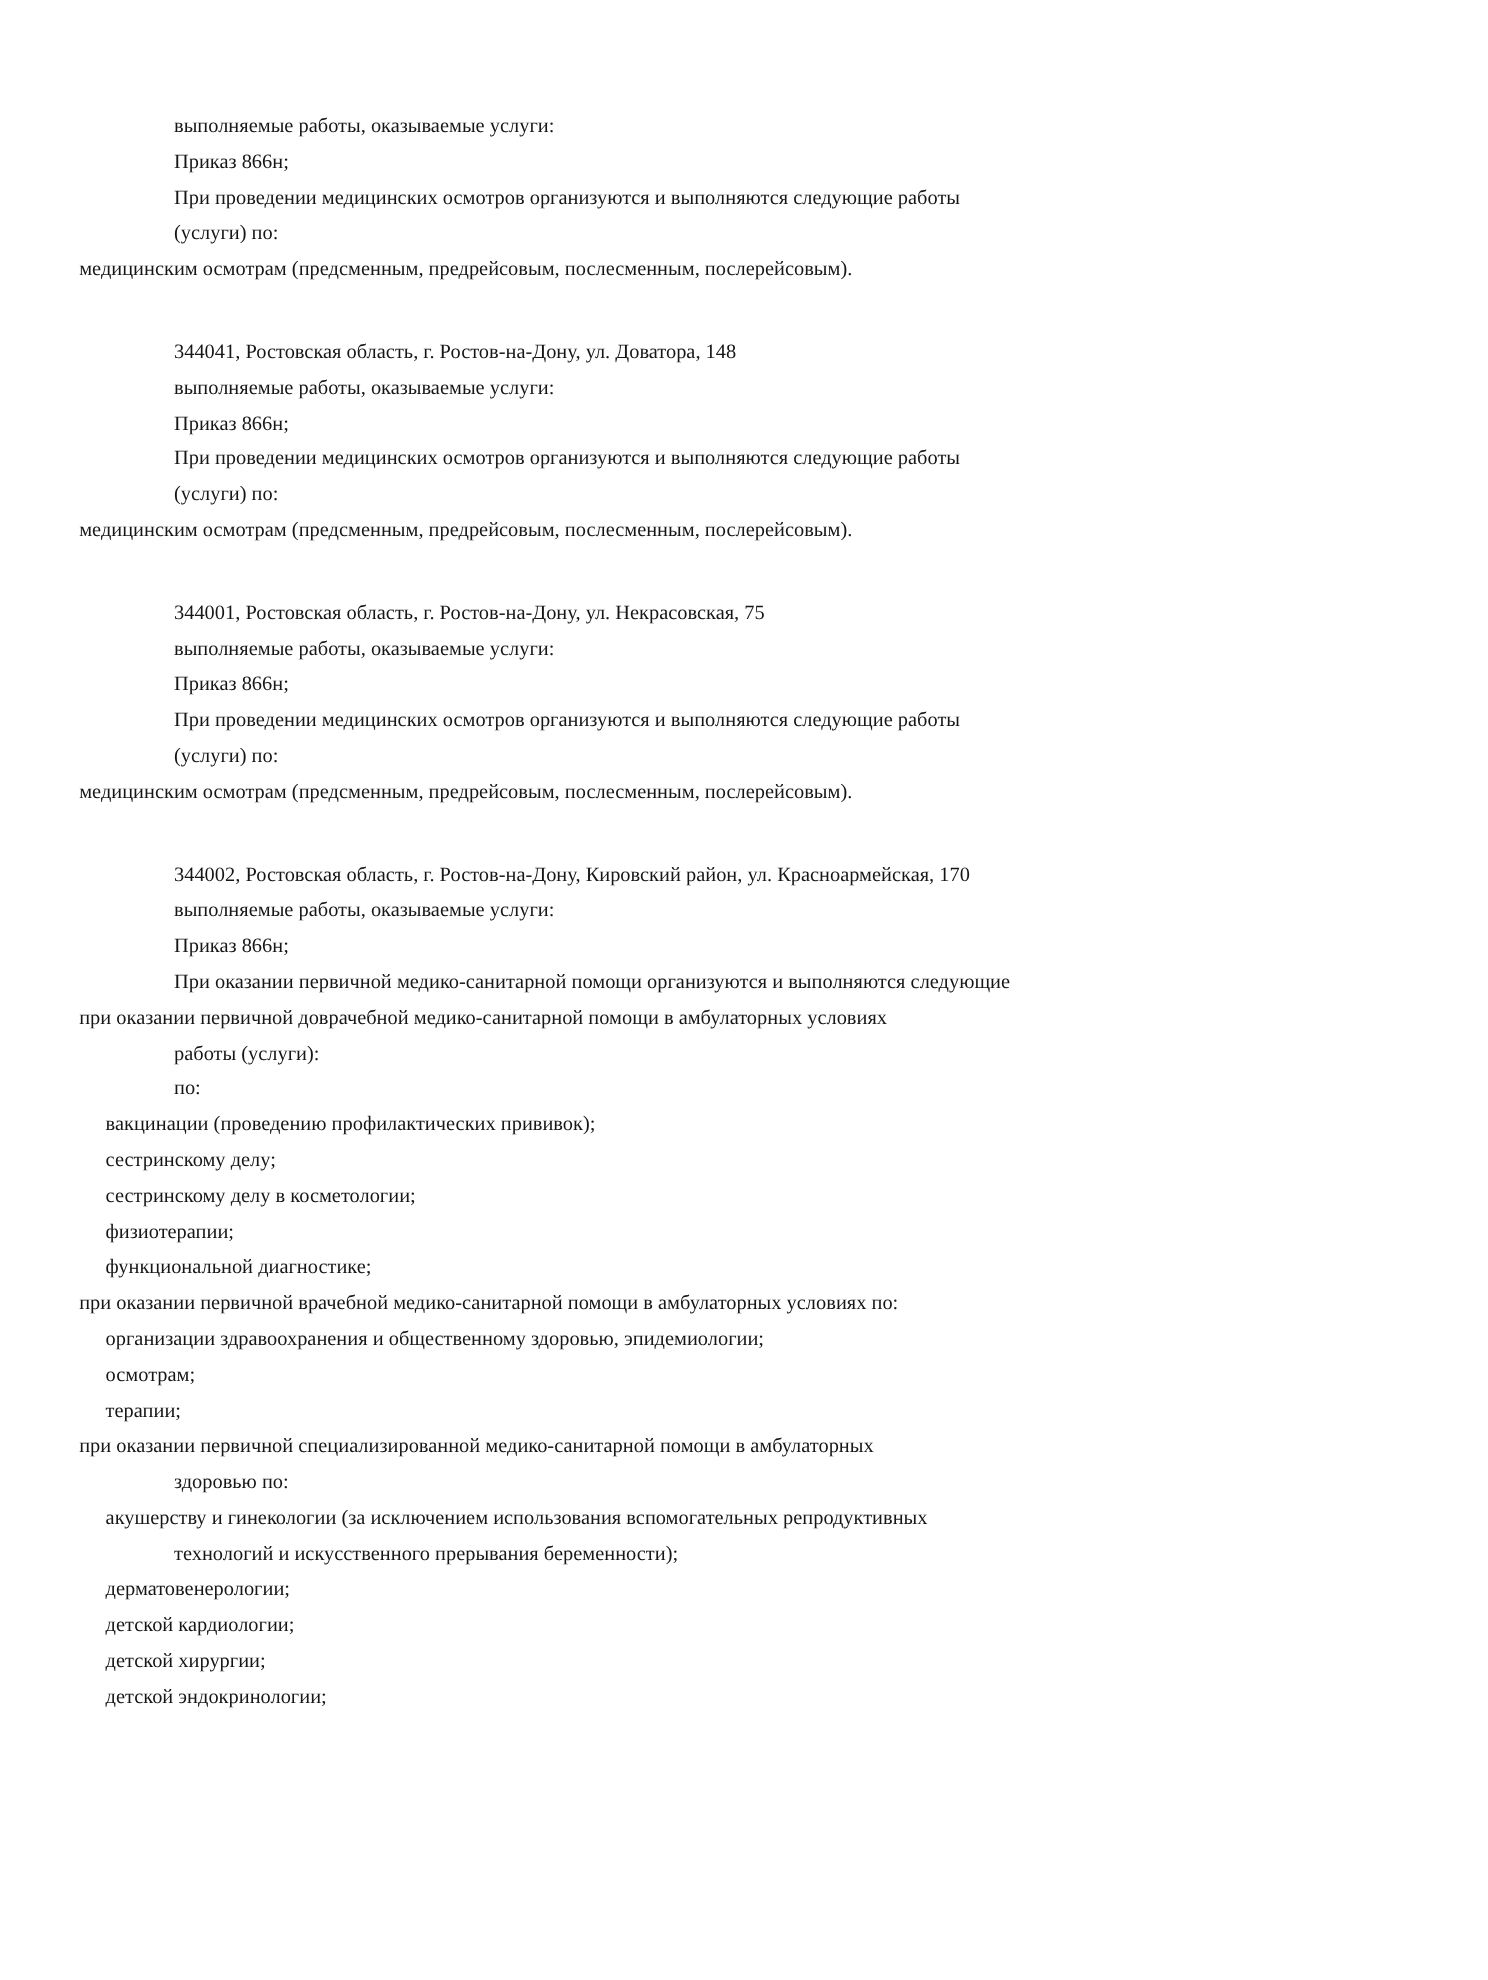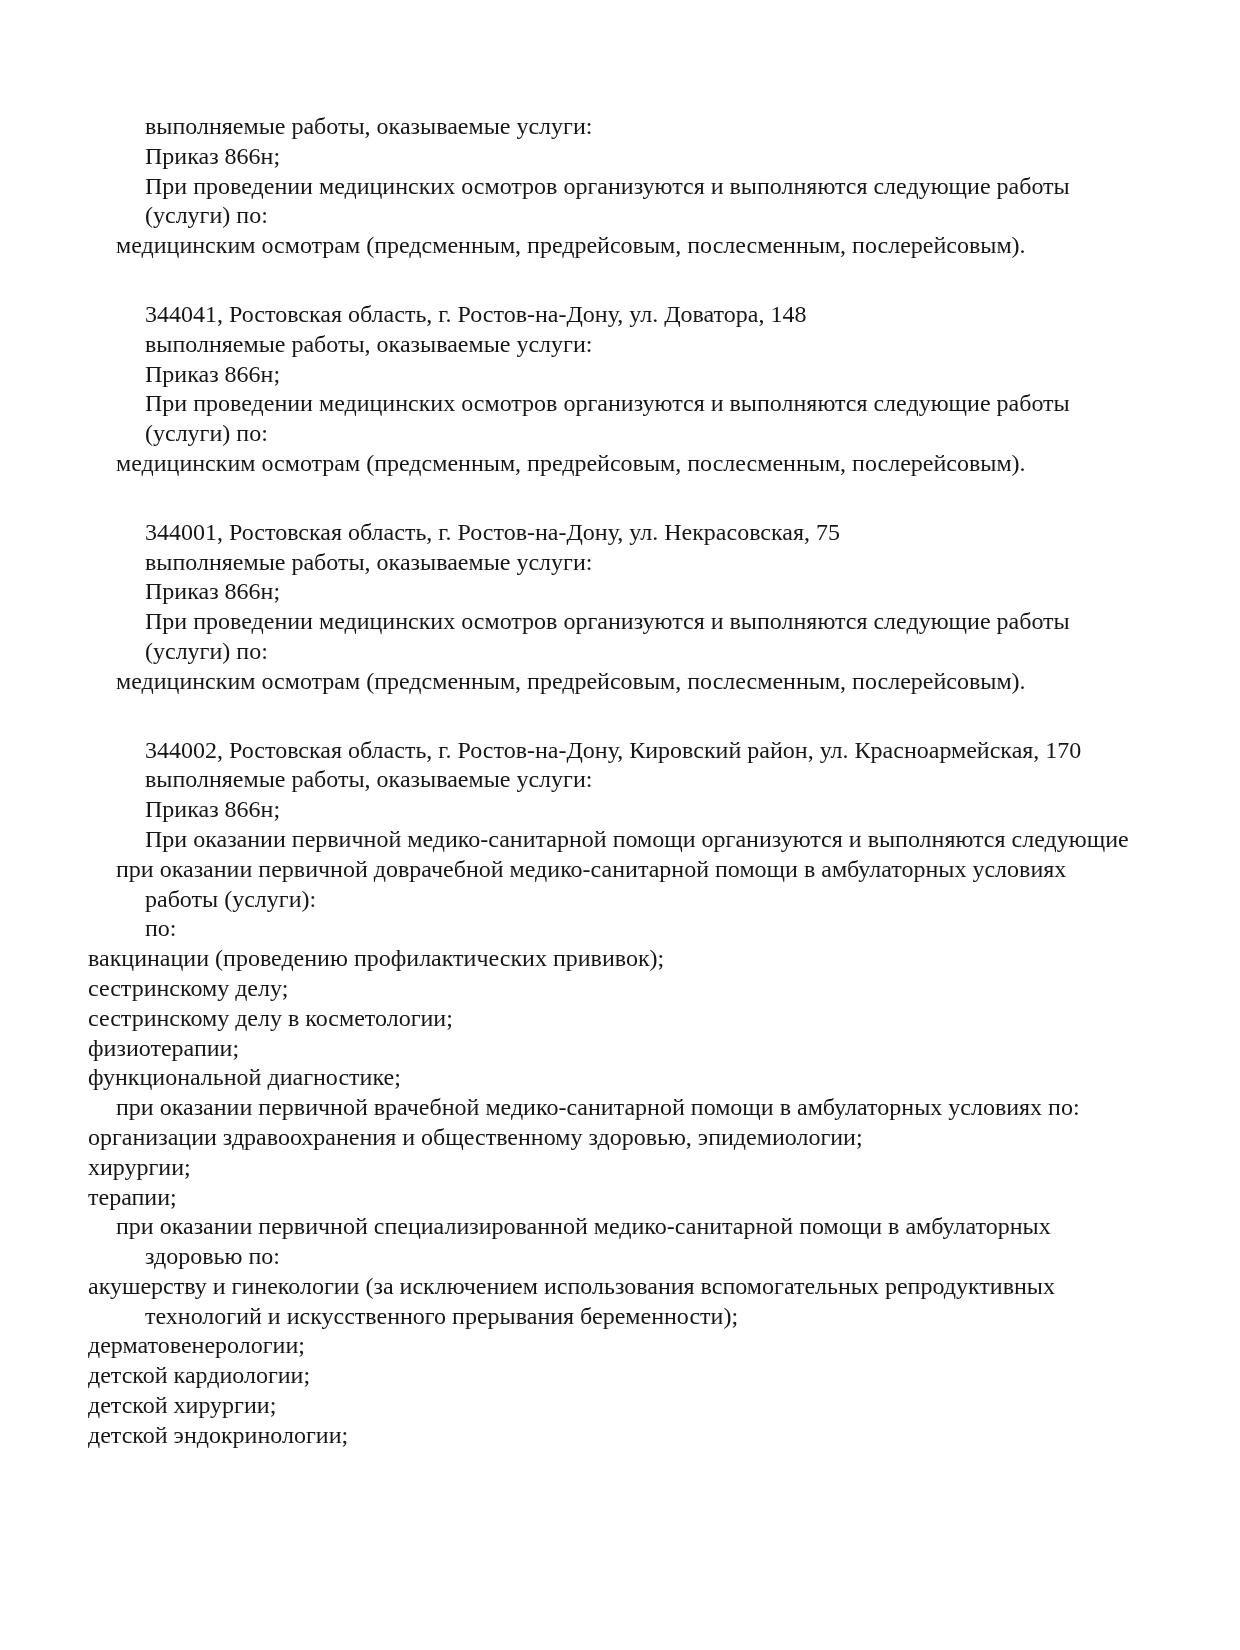--- a/index.html
+++ b/index.html
@@ -11,35 +11,35 @@
     position: relative;
     width: 1240px;
     height: 1650px;
     background: #ffffff;
     overflow: hidden;
     font-family: "Liberation Serif", "DejaVu Serif", serif;
     color: #161616;
   }
   .content {
     position: absolute;
-    top: 112px;
+    top: 90px;
     left: 0;
     right: 0;
-    font-size: 24px;
+    font-size: 17px;
     line-height: 29.8px;
   }
   .section + .section {
     margin-top: 39px; 
   }
   .line {
     padding-left: 145px;
     white-space: nowrap;
     height: 29.8px;
   }
-  .line.indent-1 { padding-left: 116px; font-family: Liberation Serif, serif; }
+  .line.indent-1 { padding-left: 66px; font-family: Liberation Serif, serif; }
   .line.indent-2 { padding-left: 88px; }
 </style>
 </head>
 <body>
 
 <div class="page">
   <div class="content" style="color: rgb(22, 22, 22);">
       <div class="section">
         <div class="line indent-0">выполняемые работы, оказываемые услуги:</div>
         <div class="line indent-0">Приказ 866н;</div>
@@ -71,21 +71,21 @@
         <div class="line indent-1">при оказании первичной доврачебной медико-санитарной помощи в амбулаторных условиях</div>
         <div class="line indent-0">работы (услуги):</div>
         <div class="line indent-0">по:</div>
         <div class="line indent-2">вакцинации (проведению профилактических прививок);</div>
         <div class="line indent-2">сестринскому делу;</div>
         <div class="line indent-2">сестринскому делу в косметологии;</div>
         <div class="line indent-2">физиотерапии;</div>
         <div class="line indent-2">функциональной диагностике;</div>
         <div class="line indent-1">при оказании первичной врачебной медико-санитарной помощи в амбулаторных условиях по:</div>
         <div class="line indent-2">организации здравоохранения и общественному здоровью, эпидемиологии;</div>
-        <div class="line indent-2">хирургии;</div>
+        <div class="line indent-2">осмотрам;</div>
         <div class="line indent-2">терапии;</div>
         <div class="line indent-1">при оказании первичной специализированной медико-санитарной помощи в амбулаторных</div>
         <div class="line indent-0">здоровью по:</div>
         <div class="line indent-2">акушерству и гинекологии (за исключением использования вспомогательных репродуктивных</div>
         <div class="line indent-0">технологий и искусственного прерывания беременности);</div>
         <div class="line indent-2">дерматовенерологии;</div>
         <div class="line indent-2">детской кардиологии;</div>
         <div class="line indent-2">детской хирургии;</div>
         <div class="line indent-2">детской эндокринологии;</div>
       </div>

